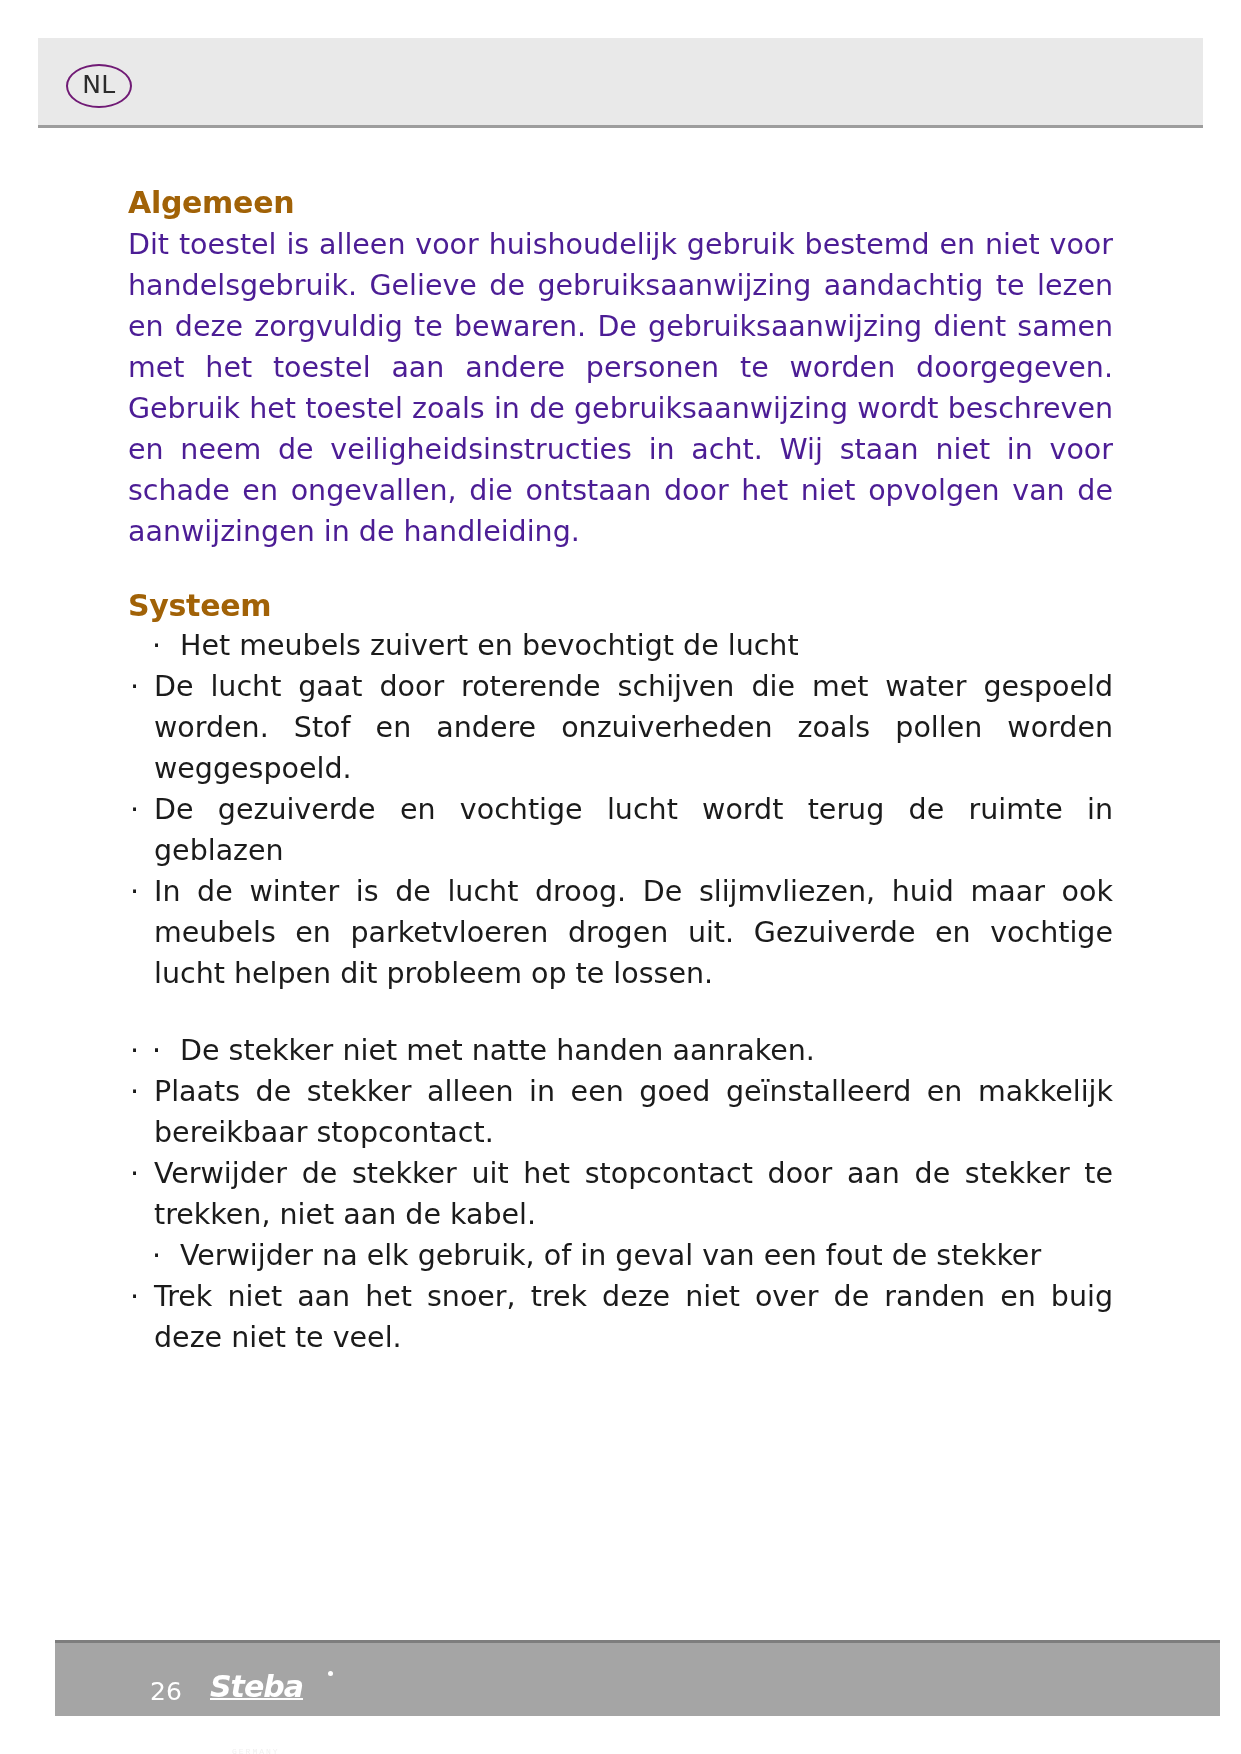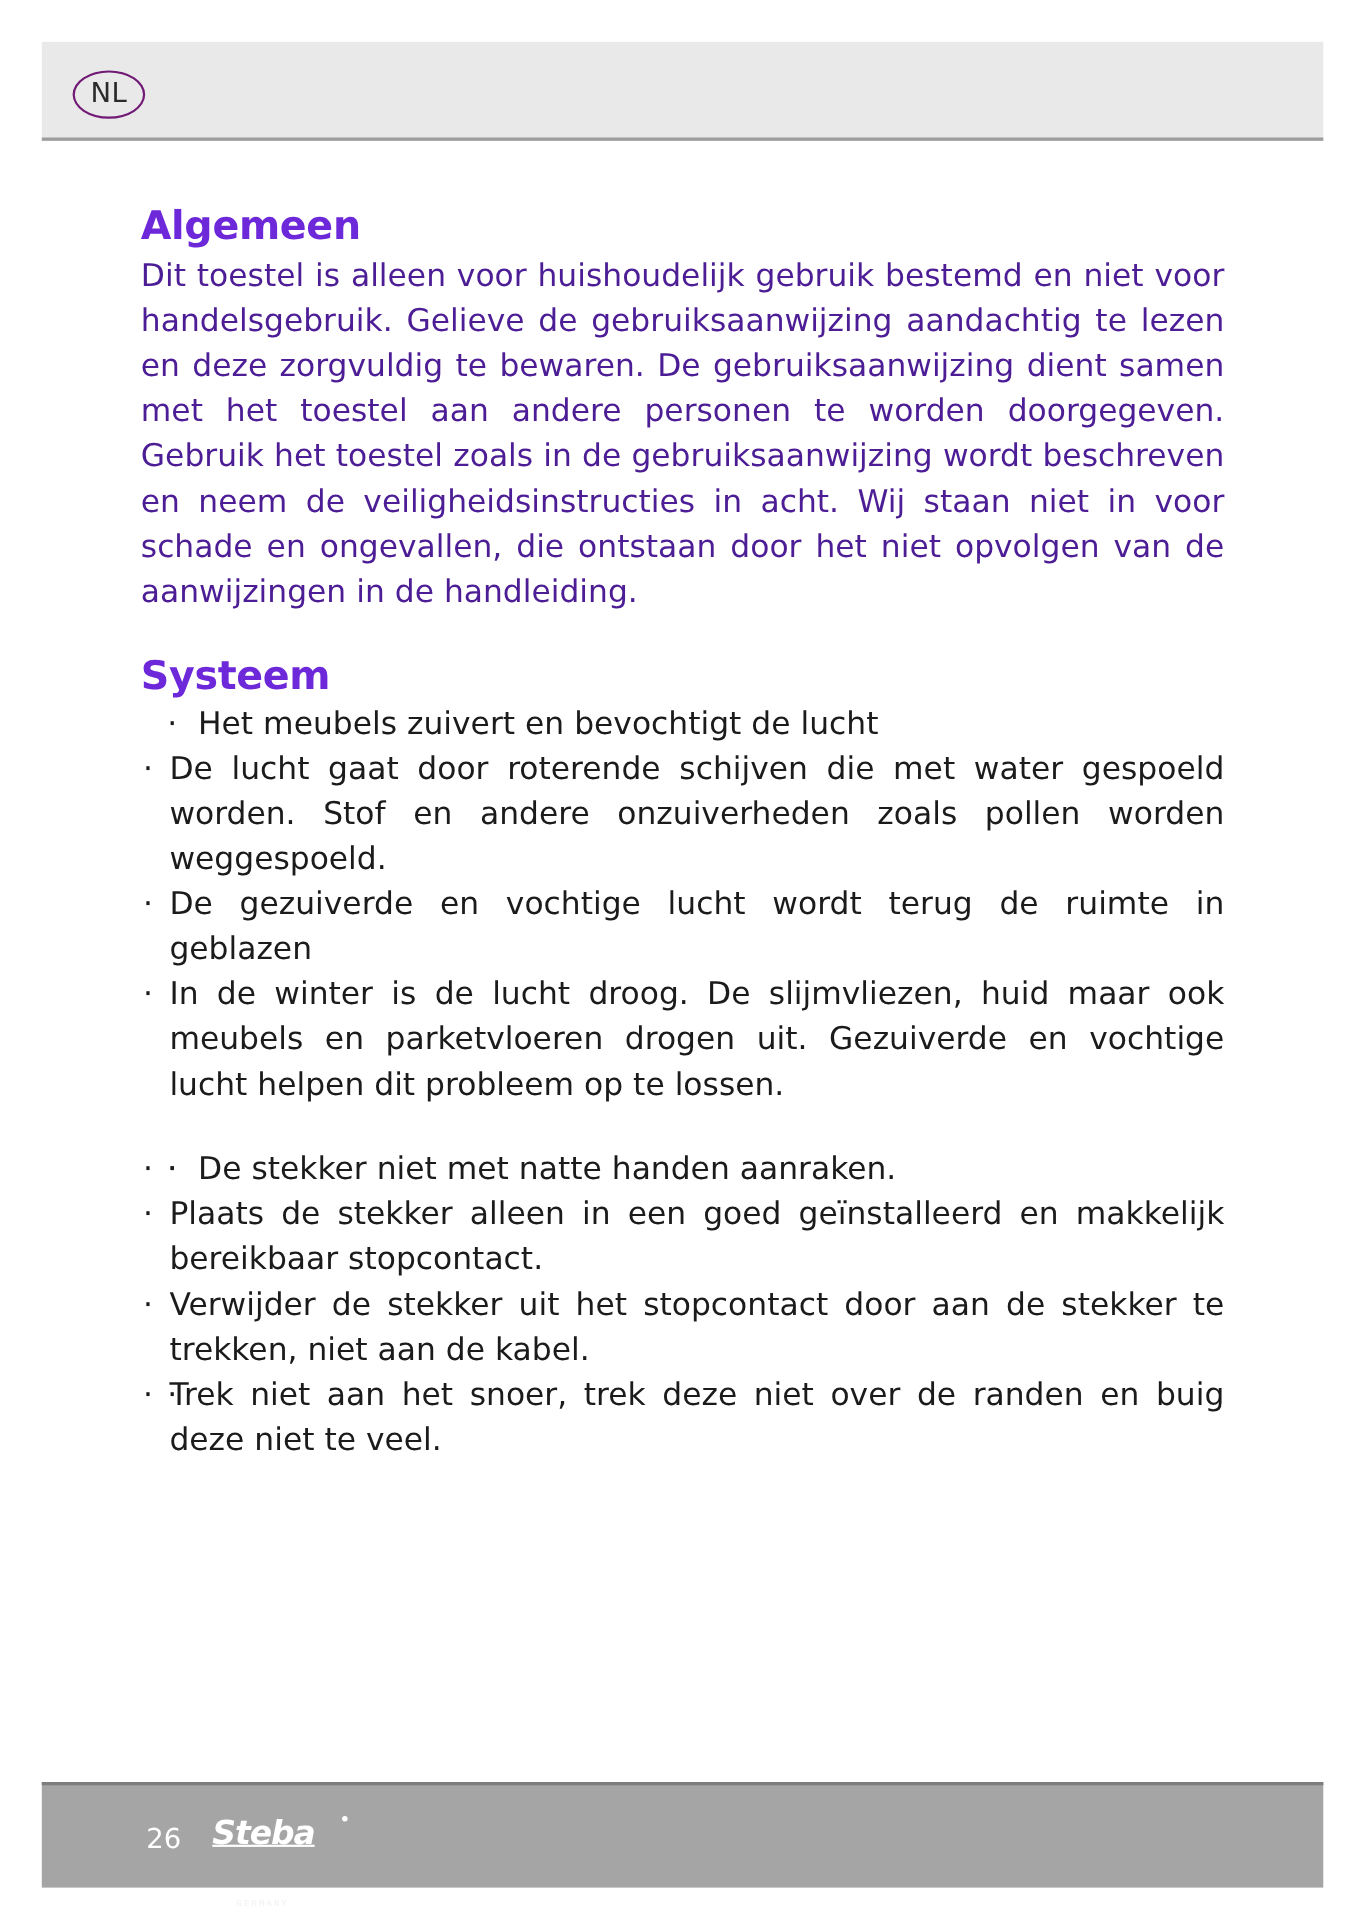--- a/index.html
+++ b/index.html
@@ -50,23 +50,23 @@
 
   
   .content {
     position: absolute;
     left: 128px;
     top: 185px;
     width: 985px;
   }
 
   h2.section-title {
-    font-size: 36px;
+    font-size: 30px;
     font-weight: bold;
-    color: #6d28d9;
+    color: #a16207;
     margin: 0 0 4px 0;
     letter-spacing: -0.3px;
     font-family: "DejaVu Sans", sans-serif;
   }
   .section {
     margin-bottom: 36px;
   }
   p.body-text {
     font-size: 28.5px;
     line-height: 41px;
@@ -104,24 +104,24 @@
   ul.bullets li.indented .dot {
     left: 24px;
   }
 
   .section-sys h2.section-title { margin-bottom: 2px; }
   .section-veil h2.section-title { margin-bottom: 2px; }
 
   
   .footer-bar {
     position: absolute;
-    left: 38px;
+    left: 55px;
     bottom: 38px;
     width: 1165px;
-    height: 96px;
+    height: 76px;
     background: #a5a5a5;
     border-top: 3px solid #7d7d7d;
     box-sizing: border-box;
     padding-left: 13px;
   }
   .page-number {
     position: absolute;
     left: 95px;
     top: 34px;
     font-size: 25px;
@@ -218,20 +218,21 @@
         <li>
           <span class="dot">·</span>
           <span>Plaats de stekker alleen in een goed geïnstalleerd en makkelijk bereikbaar stopcontact.</span>
         </li>
         <li>
           <span class="dot">·</span>
           <span>Verwijder de stekker uit het stopcontact door aan de stekker te trekken, niet aan de kabel.</span>
         </li>
         <li class="indented">
           <span class="dot">·</span>
+          <span>Verwijder na elk gebruik, of in geval van een fout de stekker</span>
         </li>
         <li>
           <span class="dot">·</span>
           <span>Trek niet aan het snoer, trek deze niet over de randen en buig deze niet te veel.</span>
         </li>
       </ul>
     </div>
 
   </div>
 

